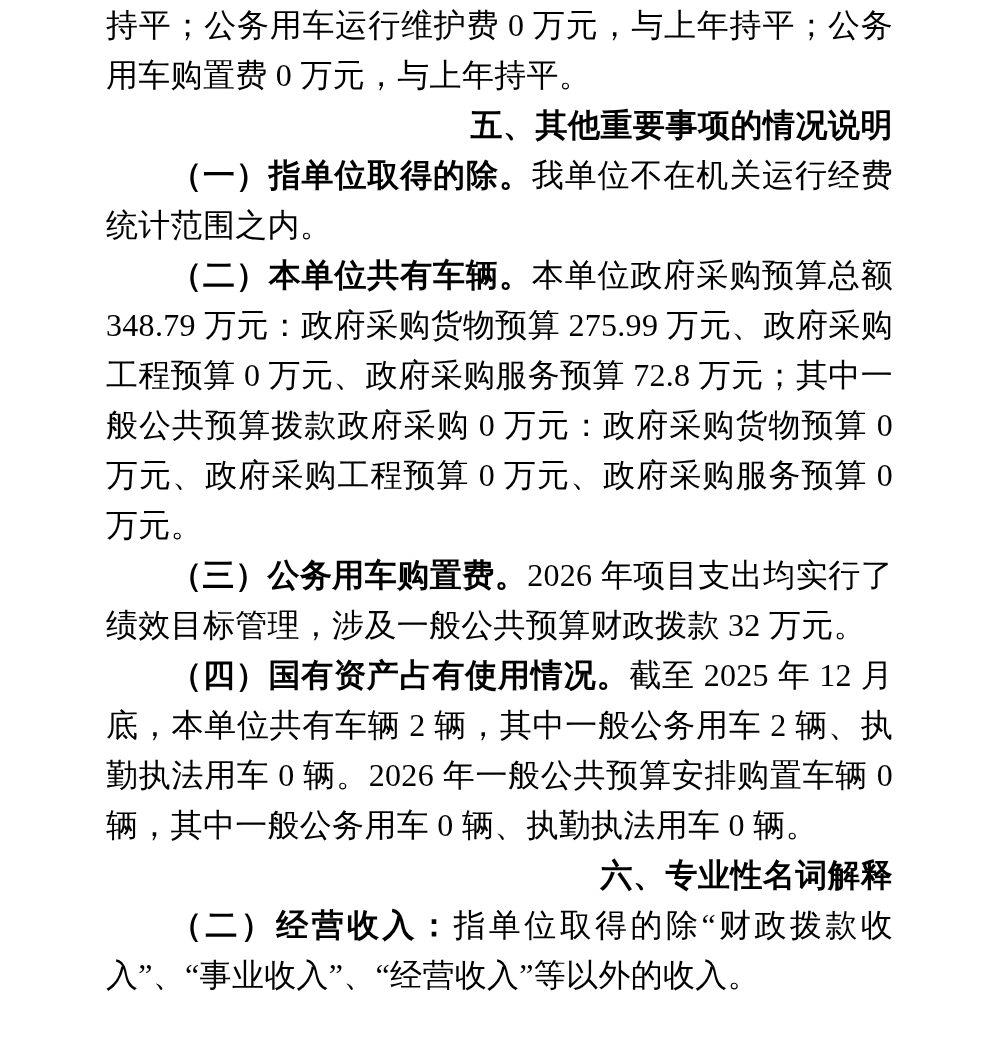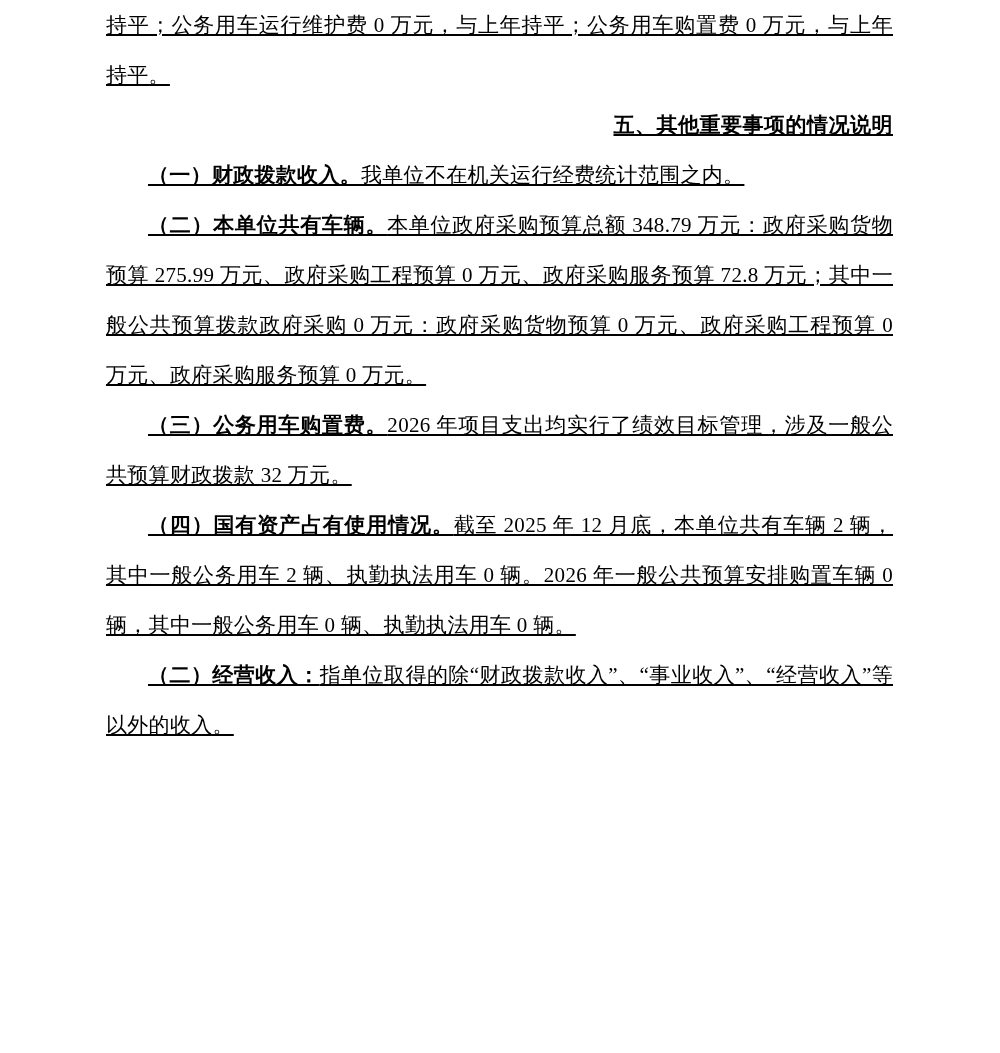--- a/index.html
+++ b/index.html
@@ -11,43 +11,43 @@
     color: #000000;
     font-family: "Liberation Serif", "DejaVu Serif", serif;
   }
   .page {
     width: 1000px;
     height: 1053px;
     padding: 0 107px 0 106px;
     background: #ffffff;
   }
   .para {
-    font-size: 21px;
+    font-size: 32px;
     line-height: 50px;
     text-align: justify;
     letter-spacing: 0.3px;
-    text-decoration: underline;
   }
   .para.body { text-indent: 2em; }
   .para.body-continued { text-indent: 0; }
   .para.heading {
     font-family: "Liberation Sans", "DejaVu Sans", sans-serif;
     font-weight: bold;
     text-indent: 2em;
     text-align: right;
     letter-spacing: 0.5px;
   }
   .lead { font-weight: bold; }
 </style>
 </head>
 <body>
 
 <div class="page">
   <div>
       <p class="para body-continued">持平；公务用车运行维护费 0 万元，与上年持平；公务用车购置费 0 万元，与上年持平。</p>
       <p class="para heading">五、其他重要事项的情况说明</p>
-      <p class="para body"><span class="lead">（一）财政拨款收入。</span><span>我单位不在机关运行经费统计范围之内。</span></p>
+      <p class="para body"><span class="lead">（一）指单位取得的除。</span><span>我单位不在机关运行经费统计范围之内。</span></p>
       <p class="para body"><span class="lead">（二）本单位共有车辆。</span><span>本单位政府采购预算总额 348.79 万元：政府采购货物预算 275.99 万元、政府采购工程预算 0 万元、政府采购服务预算 72.8 万元；其中一般公共预算拨款政府采购 0 万元：政府采购货物预算 0 万元、政府采购工程预算 0 万元、政府采购服务预算 0 万元。</span></p>
       <p class="para body"><span class="lead">（三）公务用车购置费。</span><span>2026 年项目支出均实行了绩效目标管理，涉及一般公共预算财政拨款 32 万元。</span></p>
       <p class="para body"><span class="lead">（四）国有资产占有使用情况。</span><span>截至 2025 年 12 月底，本单位共有车辆 2 辆，其中一般公务用车 2 辆、执勤执法用车 0 辆。2026 年一般公共预算安排购置车辆 0 辆，其中一般公务用车 0 辆、执勤执法用车 0 辆。</span></p>
+      <p class="para heading">六、专业性名词解释</p>
       <p class="para body"><span class="lead">（二）经营收入：</span><span>指单位取得的除“财政拨款收入”、“事业收入”、“经营收入”等以外的收入。</span></p>
     </div>
 </div>
 
 </body></html>

